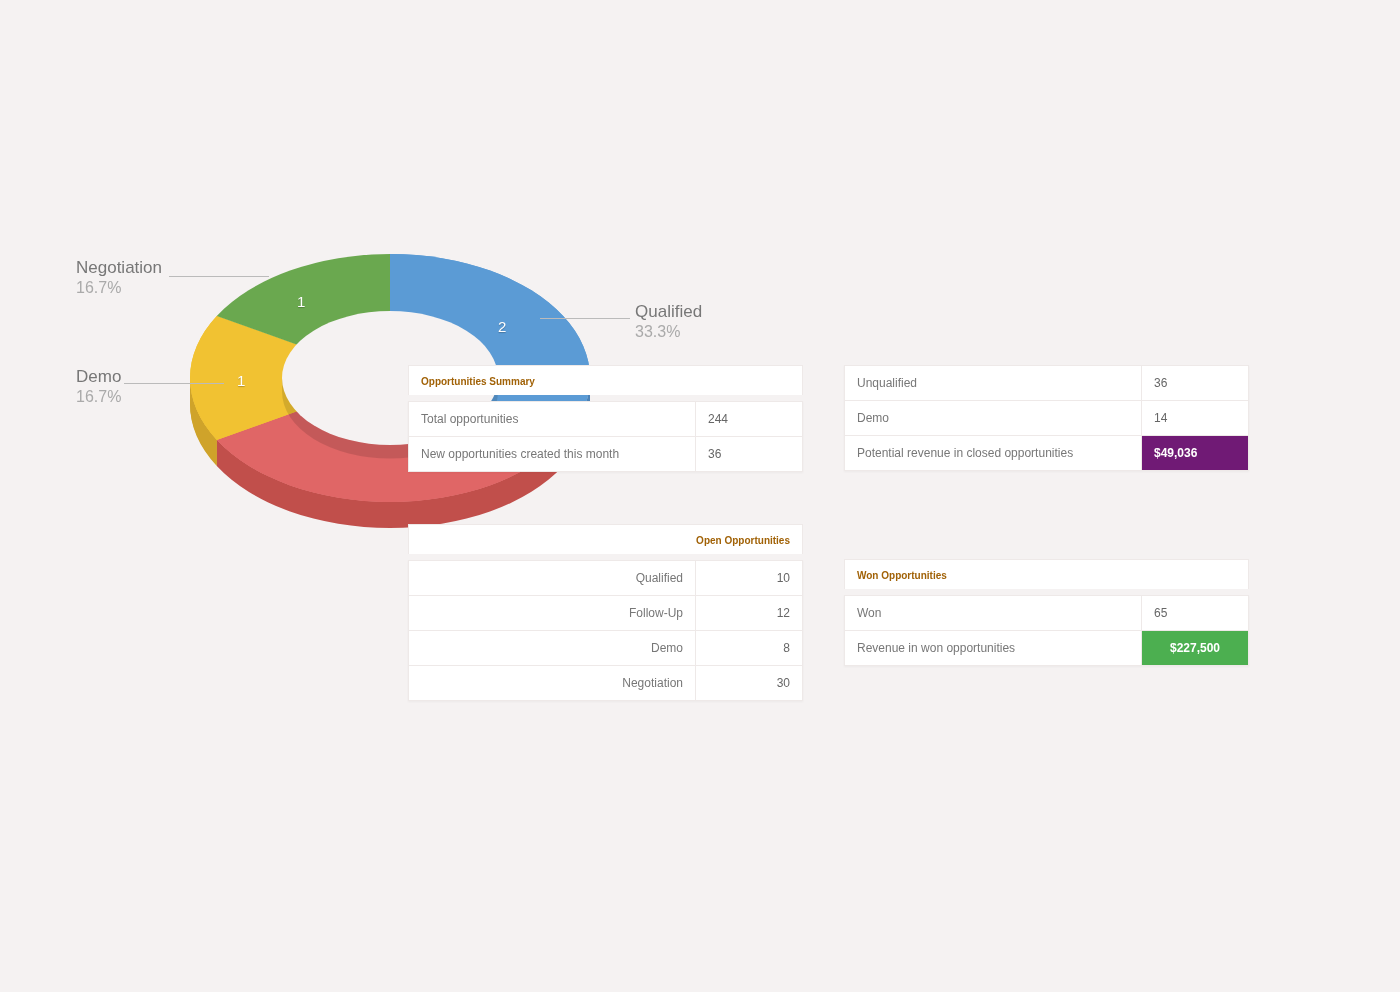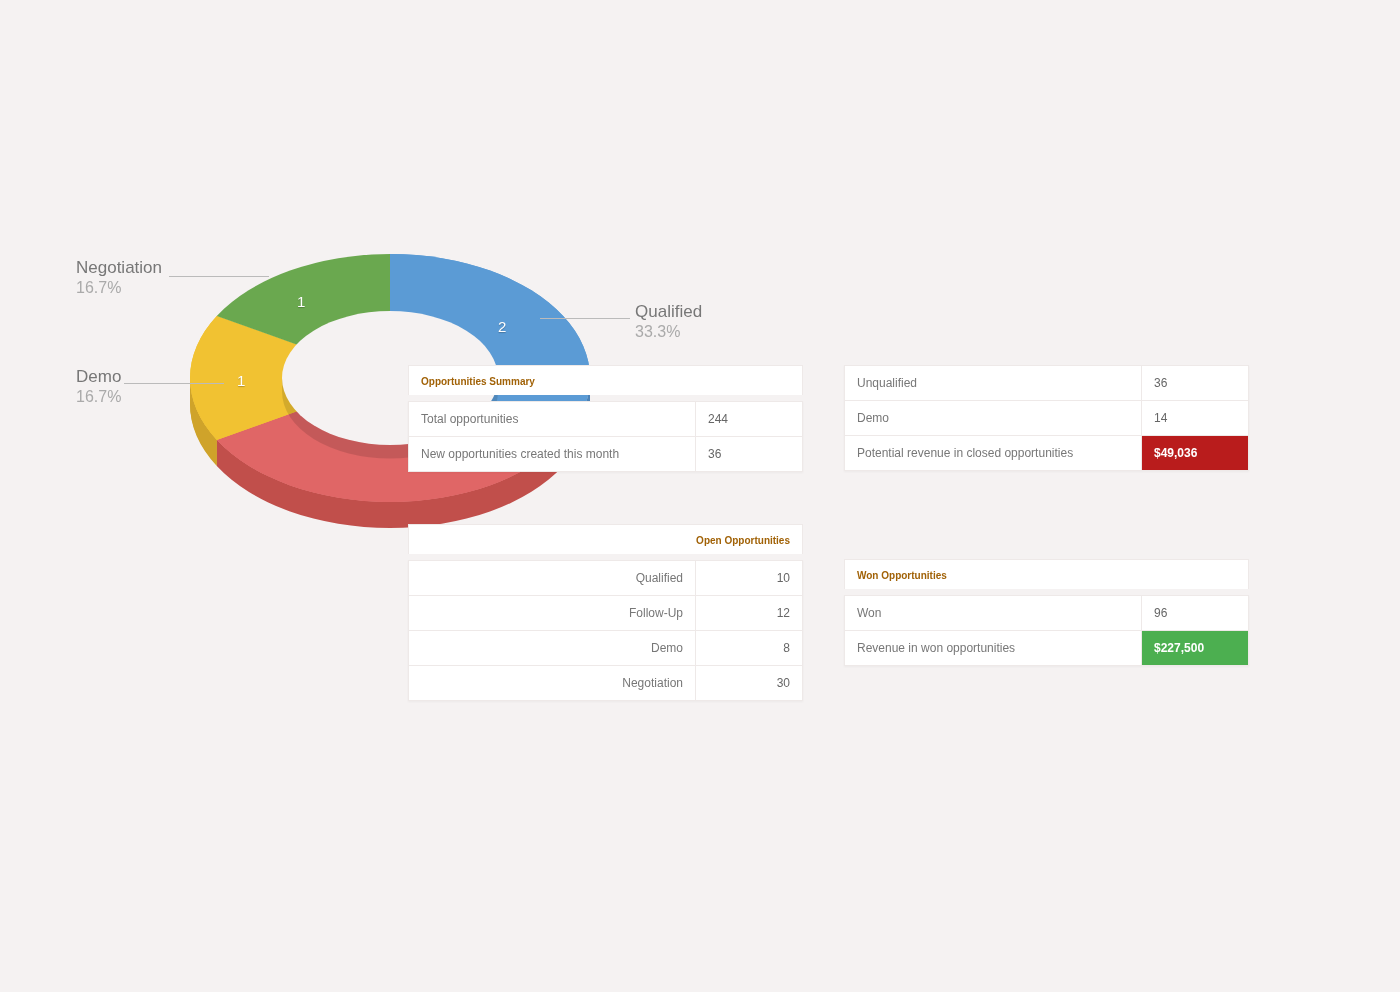--- a/index.html
+++ b/index.html
@@ -62,22 +62,22 @@
     border: 1px solid #eee9e8;
     padding: 10px 12px;
     font-size: 12px;
     color: #777;
   }
   table.data td.val {
     width: 82px;
     color: #666;
   }
   td.hl-yellow { background:#eab333; color:#fff !important; font-weight:600; }
-  td.hl-red    { background:#b91c1c; color:#fff !important; font-weight:600; }
-  td.hl-green  { background:#4caf50; color:#fff !important; font-weight:600; }
+  td.hl-red    { background:#701a75; color:#fff !important; font-weight:600; }
+  td.hl-green  { background:#4caf50; color:#fff !important; font-weight:600;text-align:center; }
 
   
   #panel-summary { left: 408px; top: 365px; width: 395px; }
   #panel-open    { left: 408px; top: 524px; width: 395px; text-align: right; }
   #panel-closed  { left: 844px; top: 365px; width: 405px; }
   #panel-won     { left: 844px; top: 559px; width: 405px; }
 
   #panel-summary h3,
   #panel-open h3,
   #panel-closed h3,
@@ -221,21 +221,21 @@
     </tbody>
       </table>
   </div>
 
   <div class="panel" id="panel-won">
     <h3>Won Opportunities</h3>
     <table class="data">
       <tbody>
           <tr>
         <td>Won</td>
-        <td class="val">96</td>
+        <td class="val">65</td>
       </tr>
       <tr>
         <td>Revenue in won opportunities</td>
         <td class="val hl-green">$227,500</td>
       </tr>
     </tbody>
       </table>
   </div>
 
 </div>

